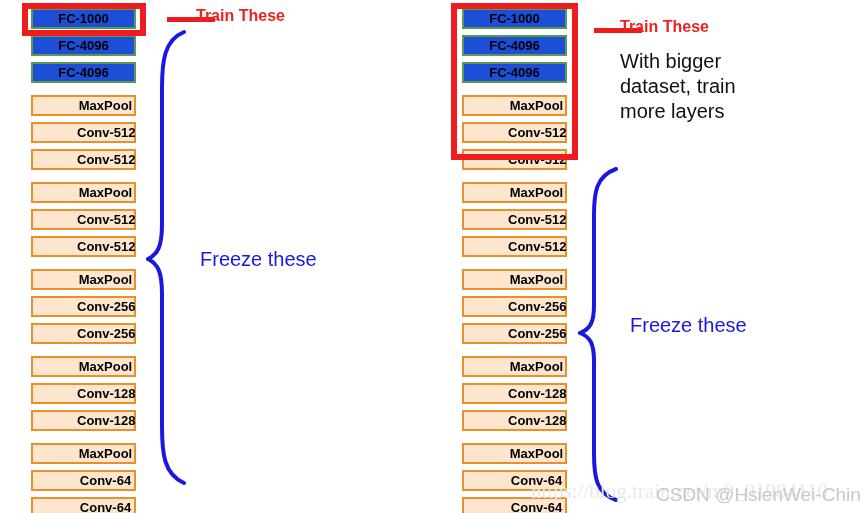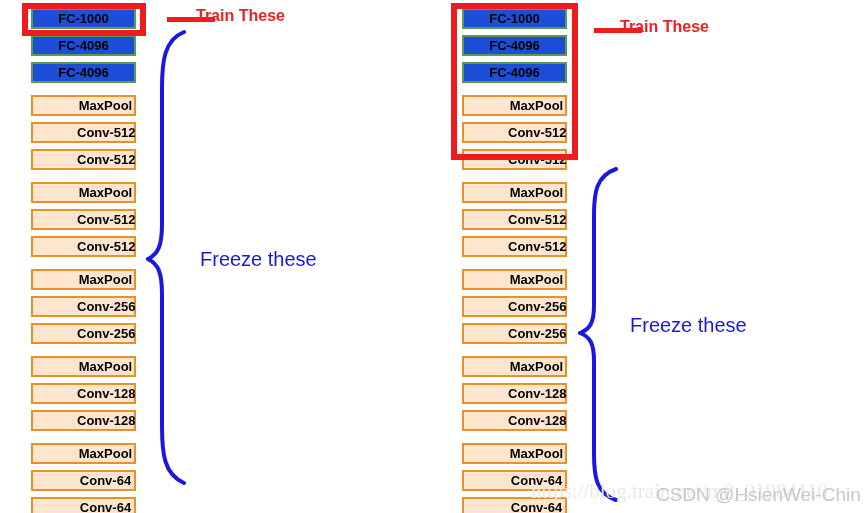--- a/index.html
+++ b/index.html
@@ -136,20 +136,23 @@
       <div class="layer orange" style="left: 462px; top: 470px; width: 105px;">Conv-64</div>
       <div class="layer orange" style="left: 462px; top: 497px; width: 105px;">Conv-64</div>
     </div>
 
   <div class="redbox" id="right-redbox" style="left:451px;top:3px;width:127px;height:157px;"></div>
 
   <div class="redline" style="left:594px;top:28px;width:48px;"></div>
 
   <div class="train-label" style="left:620px;top:18px;">Train These</div>
 
+  <div class="note" style="left:620px;top:49px;">With bigger
+dataset, train
+more layers</div>
 
   <svg class="brace" id="right-brace" width="60" height="340" viewBox="0 0 60 340" style="left:578px;top:165px;">
     <path d="M 38 4 C 18 11, 16 28, 16 50 L 16 140 C 16 158, 12 164, 2 168 C 12 172, 16 178, 16 196 L 16 288 C 16 312, 18 328, 38 335" fill="none" stroke="#1a18e0" stroke-width="4" stroke-linecap="round"></path>
   </svg>
 
   <div class="freeze-label" style="left:630px;top:314px;">Freeze these</div>
 
 
   <div class="wm wm-url" style="left:531px;top:479px;">https://blog.train.net/m0_01984110</div>
   <div class="wm wm-name" style="left:656px;top:484px;">CSDN @HsienWei-Chin</div>

